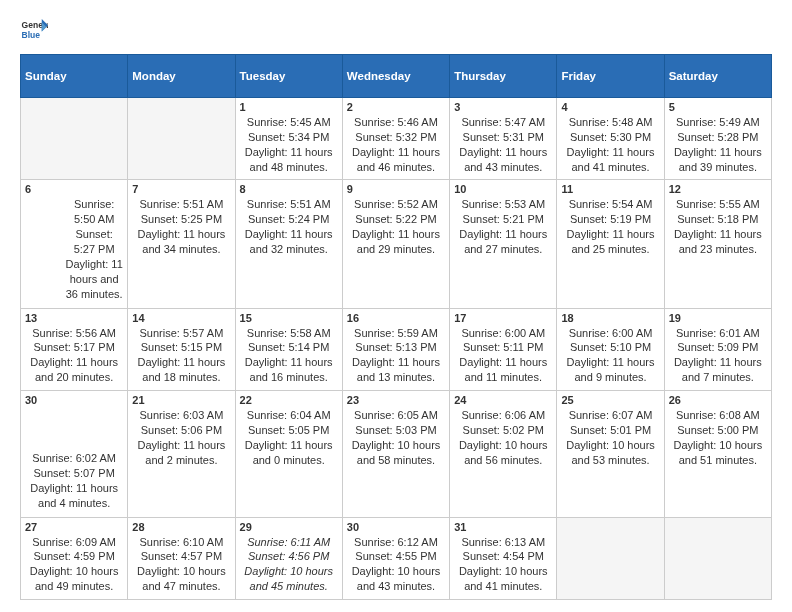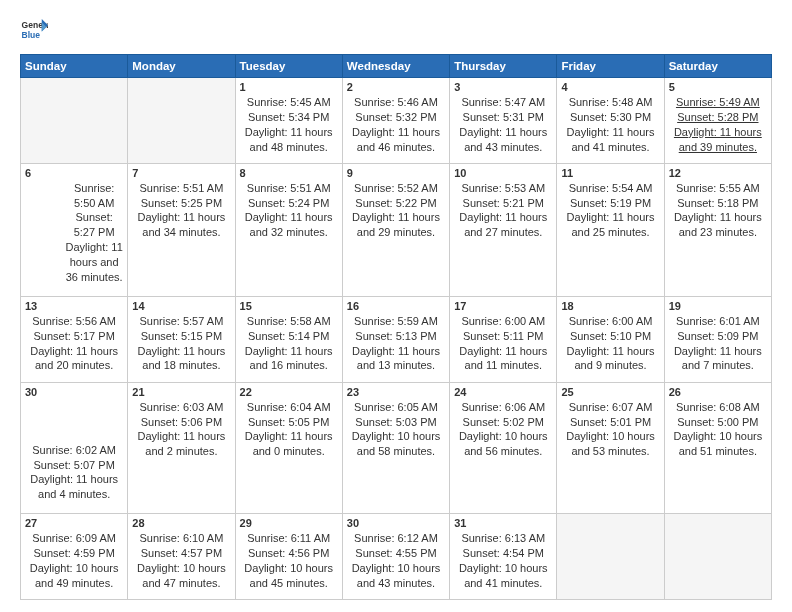--- a/index.html
+++ b/index.html
@@ -49,21 +49,21 @@
       flex: 1;
       border-collapse: collapse;
       width: 100%;
       table-layout: fixed;
     }
     .calendar th {
       background: #2a6db5;
       color: #fff;
       font-size: 11.5px;
       font-weight: bold;
-      padding: 5px 4px;
+      padding: 15px 4px;
       text-align: left;
       border: 1px solid #1a5a9a;
     }
     .calendar td {
       border: 1px solid #ccc;
       vertical-align: top;
       padding: 3px 4px;
       font-size: 9px;
       color: #333;
       background: #fff;
@@ -138,21 +138,21 @@
 Daylight: 11 hours and 43 minutes.</div>
           </td>
           <td>
             <span class="day-num">4</span>
             <div class="day-info" style="white-space: pre-line;">Sunrise: 5:48 AM
 Sunset: 5:30 PM
 Daylight: 11 hours and 41 minutes.</div>
           </td>
           <td>
             <span class="day-num">5</span>
-            <div class="day-info" style="white-space: pre-line; text-decoration: underline;">Sunrise: 5:49 AM
+            <div class="day-info" style="white-space: pre-line;">Sunrise: 5:49 AM
 Sunset: 5:28 PM
 Daylight: 11 hours and 39 minutes.</div>
           </td>
         </tr>
         <tr>
           <td>
             <span class="day-num">6</span>
             <div class="day-info" style="white-space: pre-line; margin-left: 40px;">Sunrise: 5:50 AM
 Sunset: 5:27 PM
 Daylight: 11 hours and 36 minutes.</div>
@@ -290,21 +290,21 @@
 Daylight: 10 hours and 49 minutes.</div>
           </td>
           <td>
             <span class="day-num">28</span>
             <div class="day-info" style="white-space: pre-line;">Sunrise: 6:10 AM
 Sunset: 4:57 PM
 Daylight: 10 hours and 47 minutes.</div>
           </td>
           <td>
             <span class="day-num">29</span>
-            <div class="day-info" style="white-space: pre-line;">Sunrise: 6:11 AM
+            <div class="day-info" style="white-space: pre-line; font-style: italic;">Sunrise: 6:11 AM
 Sunset: 4:56 PM
 Daylight: 10 hours and 45 minutes.</div>
           </td>
           <td>
             <span class="day-num">30</span>
             <div class="day-info" style="white-space: pre-line;">Sunrise: 6:12 AM
 Sunset: 4:55 PM
 Daylight: 10 hours and 43 minutes.</div>
           </td>
           <td>

